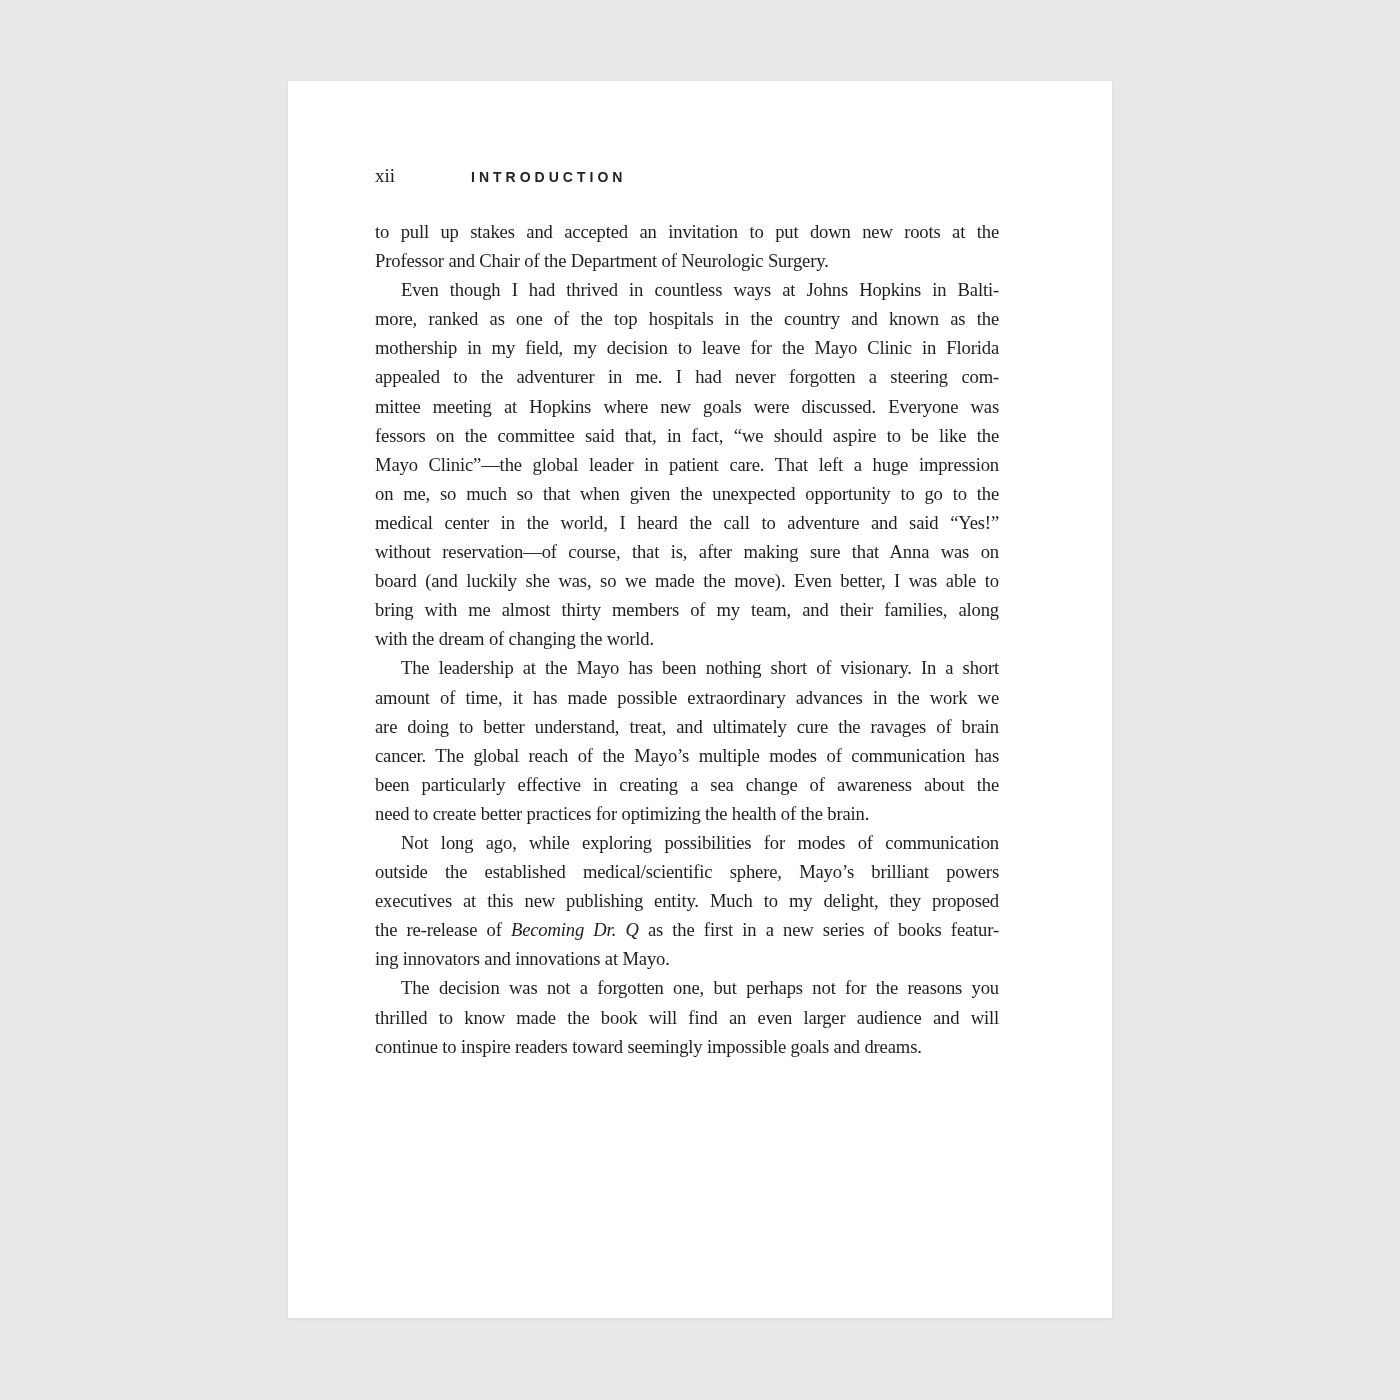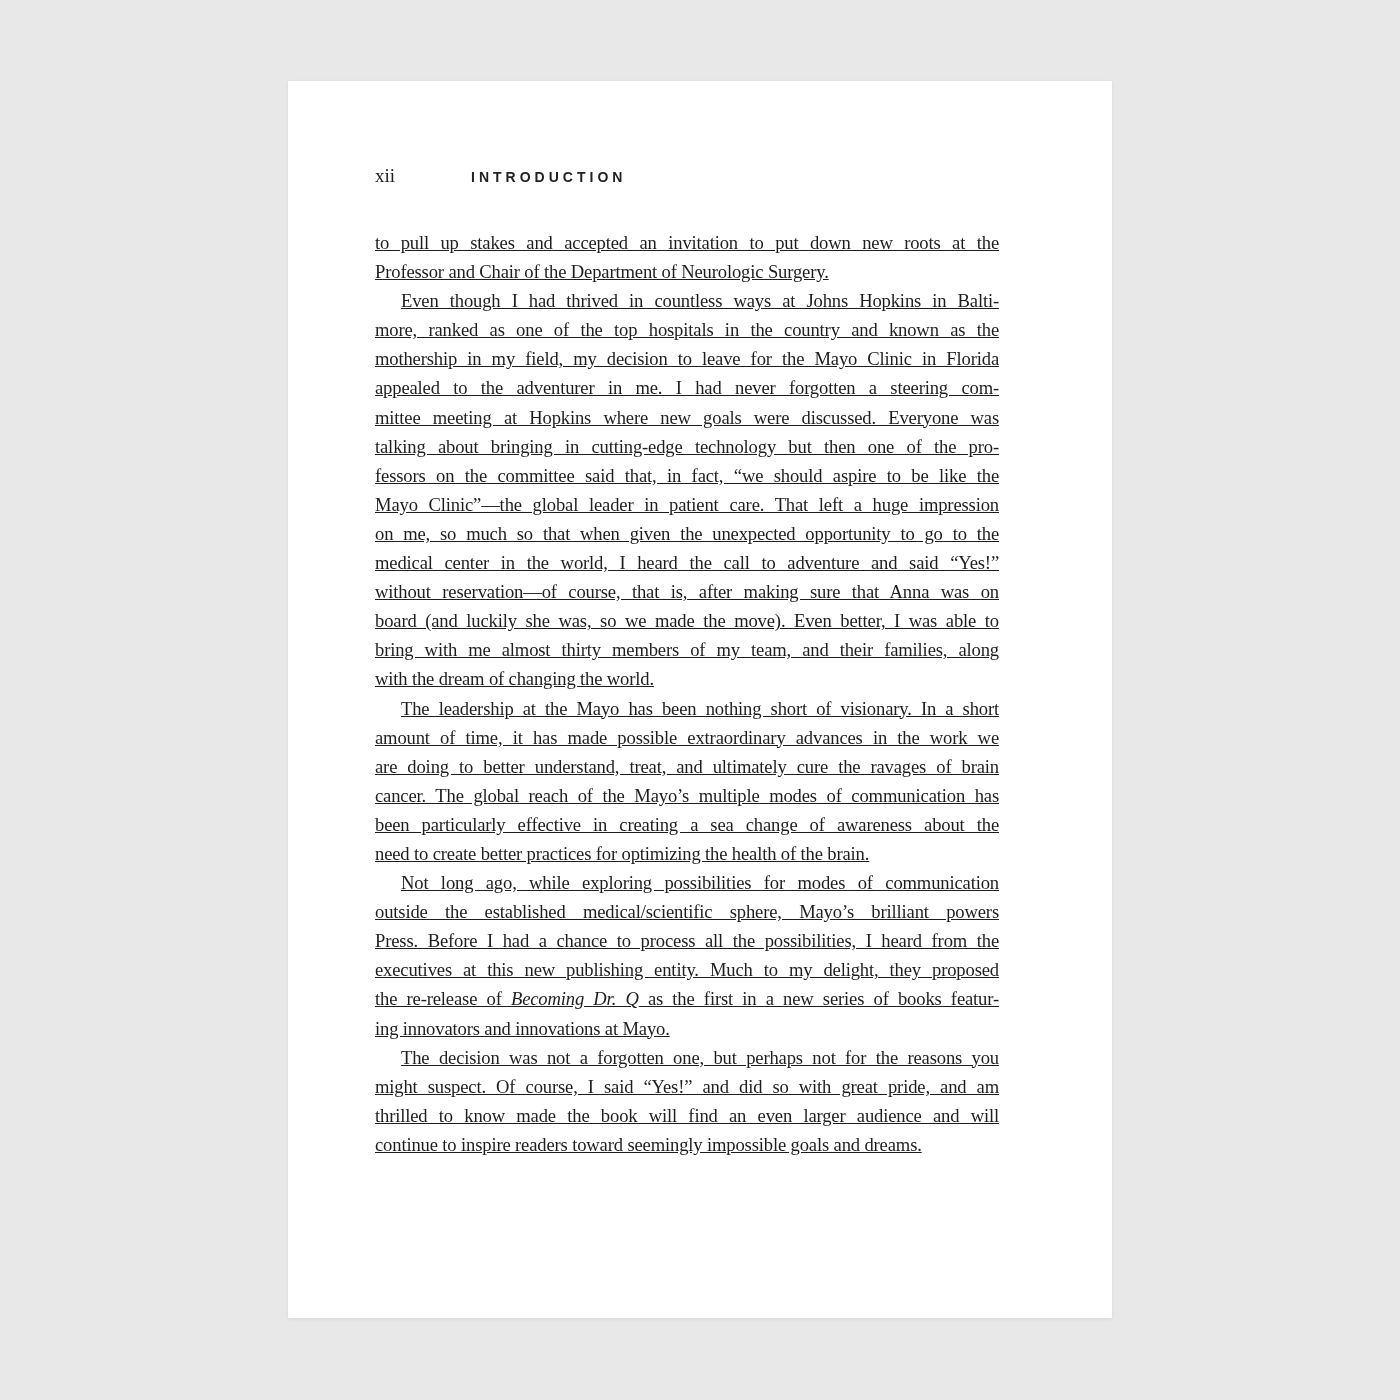--- a/index.html
+++ b/index.html
@@ -36,23 +36,22 @@
   }
   .running-head{
     font-family:"Liberation Sans","DejaVu Sans",sans-serif;
     font-size:14px;
     font-weight:600;
     letter-spacing:4px;
     color:#222;
     margin-left:76px;
   }
   .body-text{
-    margin-top:41px;
+    margin-top:30px;
     width:624px;
-    text-decoration:underline;
   }
   .line{
     font-size:18.6px;
     line-height:29.1px;
     letter-spacing:-0.15px;
     text-align:justify;
     text-align-last:justify;
     white-space:normal;
     color:var(--ink);
   }
@@ -78,46 +77,43 @@
       <div class="para">
         <div class="line">to pull up stakes and accepted an invitation to put down new roots at the</div>
         <div class="line para-end">Professor and Chair of the Department of Neurologic Surgery.</div>
       </div>
       <div class="para indent">
         <div class="line">Even though I had thrived in countless ways at Johns Hopkins in Balti-</div>
         <div class="line">more, ranked as one of the top hospitals in the country and known as the</div>
         <div class="line">mothership in my field, my decision to leave for the Mayo Clinic in Florida</div>
         <div class="line">appealed to the adventurer in me. I had never forgotten a steering com-</div>
         <div class="line">mittee meeting at Hopkins where new goals were discussed. Everyone was</div>
-        <div class="line">talking about bringing in cutting-edge technology but then one of the pro-</div>
         <div class="line">fessors on the committee said that, in fact, “we should aspire to be like the</div>
         <div class="line">Mayo Clinic”—the global leader in patient care. That left a huge impression</div>
         <div class="line">on me, so much so that when given the unexpected opportunity to go to the</div>
         <div class="line">medical center in the world, I heard the call to adventure and said “Yes!”</div>
         <div class="line">without reservation—of course, that is, after making sure that Anna was on</div>
         <div class="line">board (and luckily she was, so we made the move). Even better, I was able to</div>
         <div class="line">bring with me almost thirty members of my team, and their families, along</div>
         <div class="line para-end">with the dream of changing the world.</div>
       </div>
       <div class="para indent">
         <div class="line">The leadership at the Mayo has been nothing short of visionary. In a short</div>
         <div class="line">amount of time, it has made possible extraordinary advances in the work we</div>
         <div class="line">are doing to better understand, treat, and ultimately cure the ravages of brain</div>
         <div class="line">cancer. The global reach of the Mayo’s multiple modes of communication has</div>
         <div class="line">been particularly effective in creating a sea change of awareness about the</div>
         <div class="line para-end">need to create better practices for optimizing the health of the brain.</div>
       </div>
       <div class="para indent">
         <div class="line">Not long ago, while exploring possibilities for modes of communication</div>
         <div class="line">outside the established medical/scientific sphere, Mayo’s brilliant powers</div>
-        <div class="line">Press. Before I had a chance to process all the possibilities, I heard from the</div>
         <div class="line">executives at this new publishing entity. Much to my delight, they proposed</div>
         <div class="line">the re-release of <i>Becoming Dr. Q</i> as the first in a new series of books featur-</div>
         <div class="line para-end">ing innovators and innovations at Mayo.</div>
       </div>
       <div class="para indent">
         <div class="line">The decision was not a forgotten one, but perhaps not for the reasons you</div>
-        <div class="line">might suspect. Of course, I said “Yes!” and did so with great pride, and am</div>
         <div class="line">thrilled to know made the book will find an even larger audience and will</div>
         <div class="line para-end">continue to inspire readers toward seemingly impossible goals and dreams.</div>
       </div>
     </div>
 </div>
 
 </body></html>

